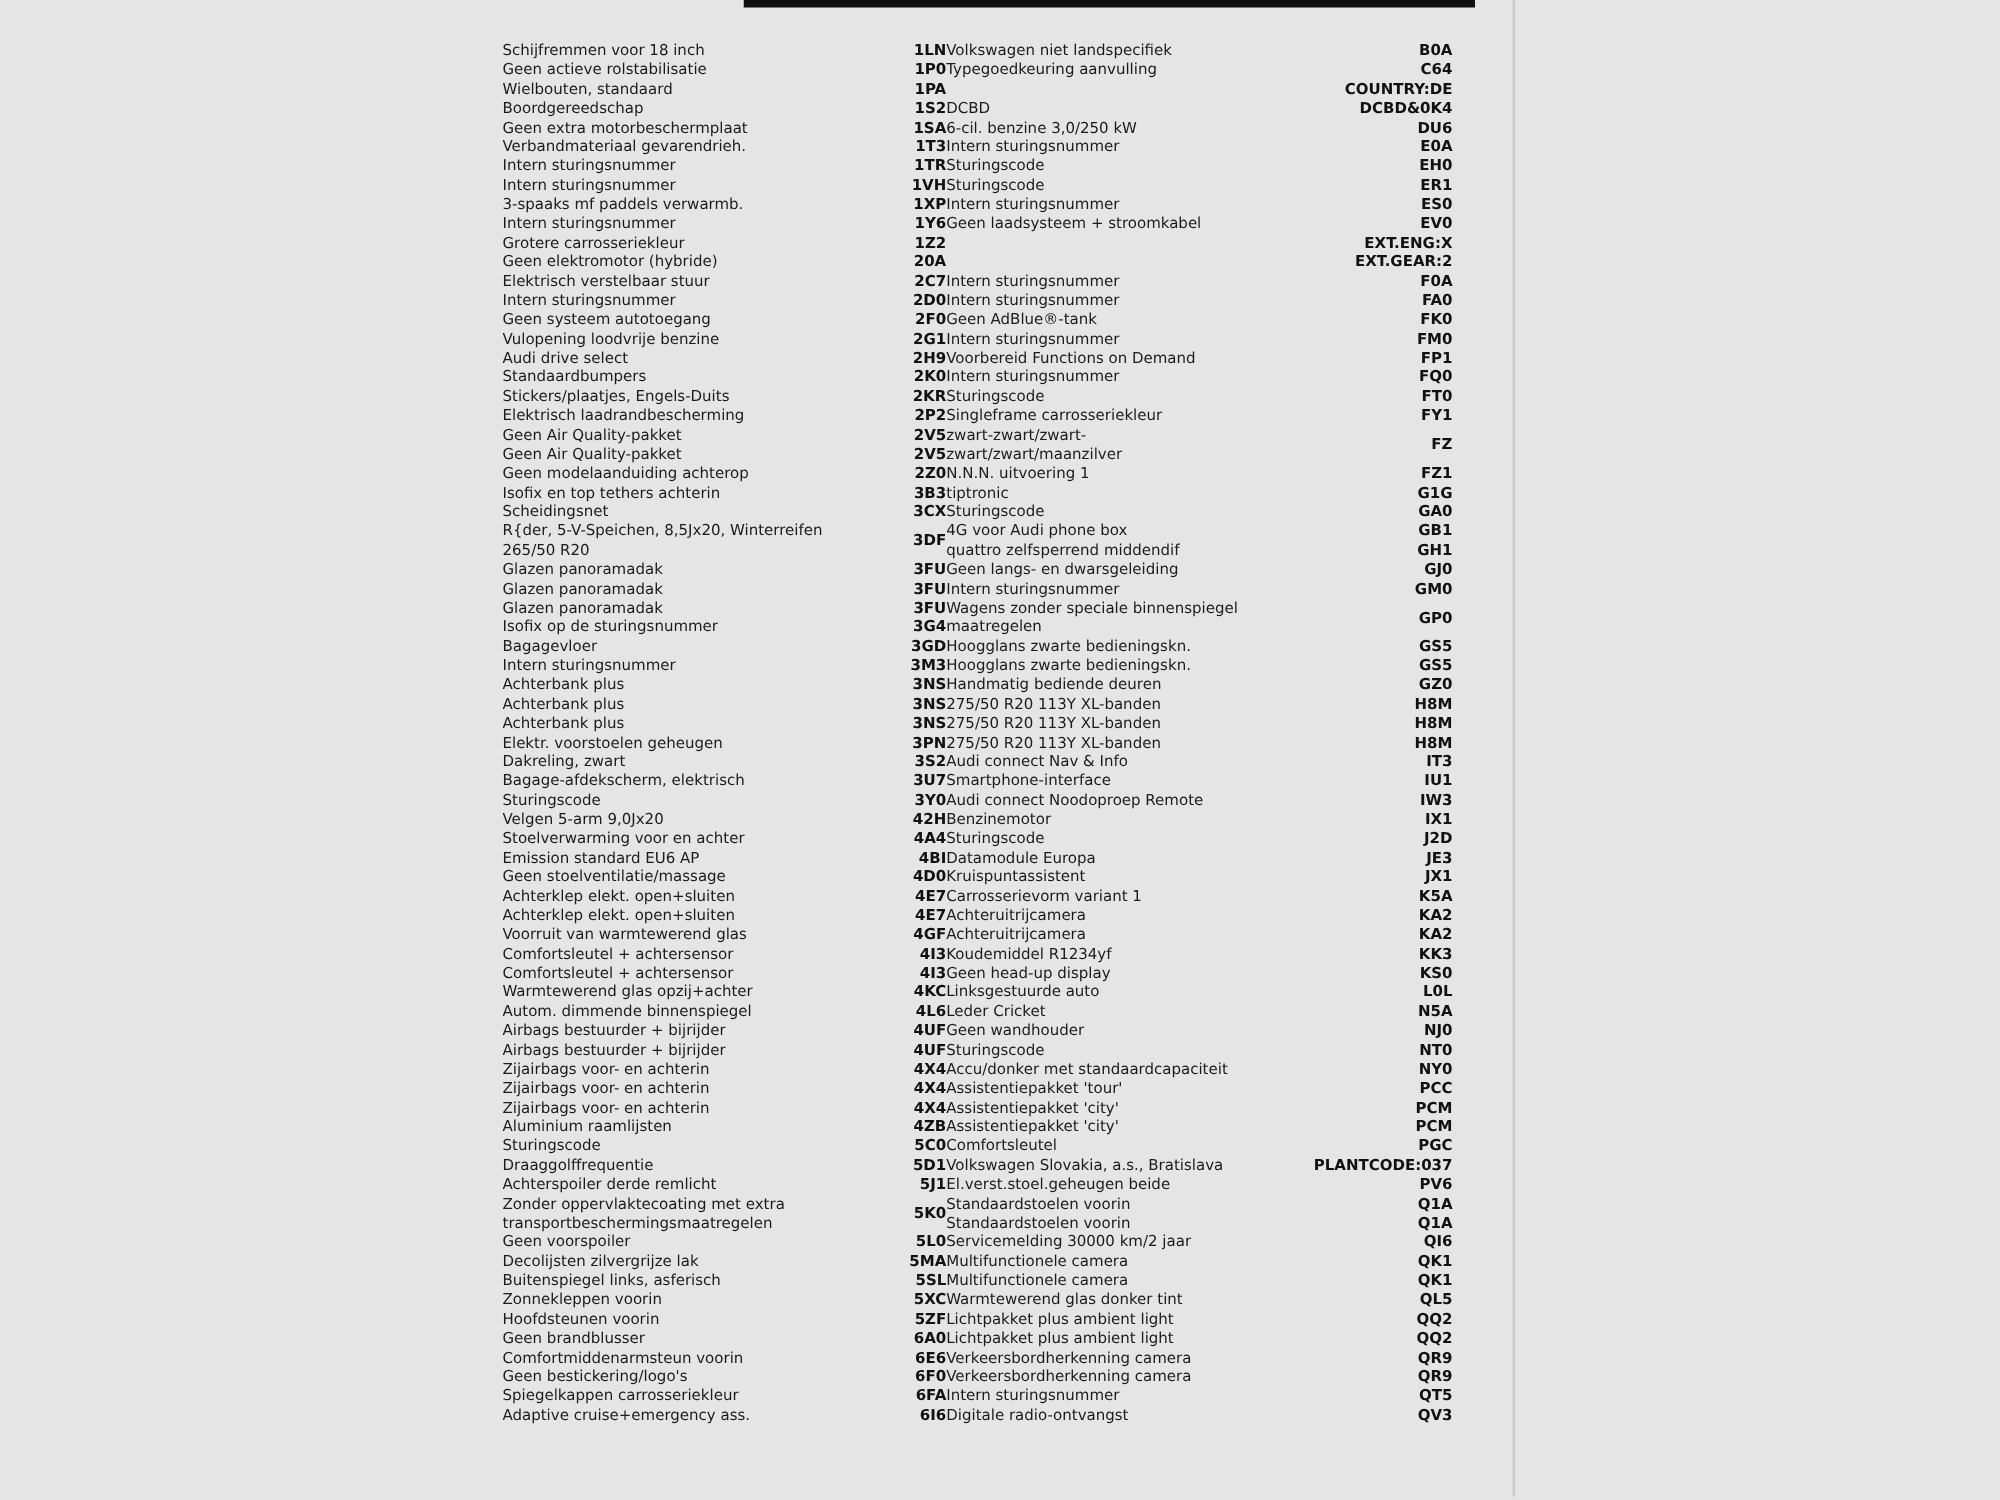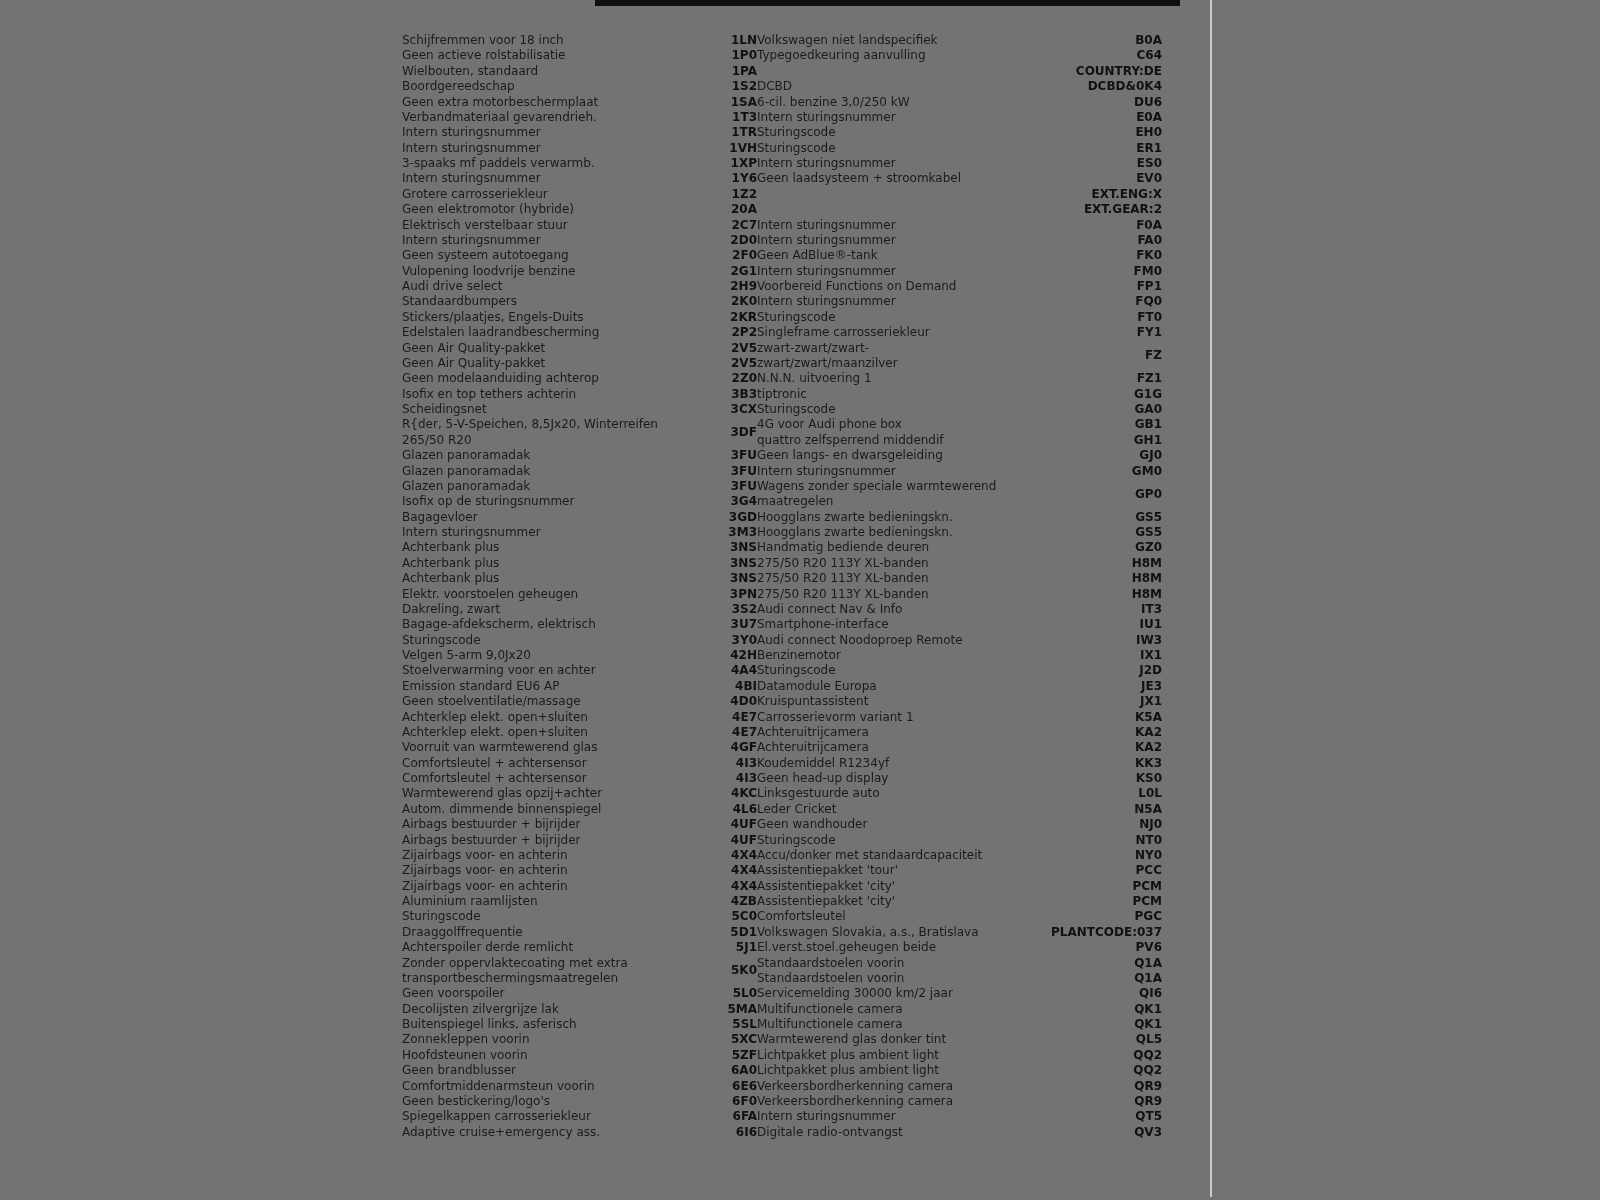--- a/index.html
+++ b/index.html
@@ -7,21 +7,21 @@
     padding: 0;
     width: 1600px;
     height: 1200px;
     background: #ffffff;
     font-family: "DejaVu Sans", "Liberation Sans", sans-serif;
     overflow: hidden;
   }
   .sheet {
     position: absolute;
     inset: 0;
-    background: #737373;
+    background: #e5e5e5;
   }
   .top-bar {
     position: absolute;
     left: 595px;
     top: 0;
     width: 585px;
     height: 6px;
     background: #0f0f0f;
   }
   .edge-line {
@@ -184,21 +184,21 @@
           <td class="desc rdesc">Intern sturingsnummer</td>
           <td class="code">FQ0</td>
         </tr>
         <tr>
           <td class="desc">Stickers/plaatjes, Engels-Duits</td>
           <td class="code">2KR</td>
           <td class="desc rdesc">Sturingscode</td>
           <td class="code">FT0</td>
         </tr>
         <tr>
-          <td class="desc">Edelstalen laadrandbescherming</td>
+          <td class="desc">Elektrisch laadrandbescherming</td>
           <td class="code">2P2</td>
           <td class="desc rdesc">Singleframe carrosseriekleur</td>
           <td class="code">FY1</td>
         </tr>
         <tr>
           <td class="desc">Geen Air Quality-pakket</td>
           <td class="code">2V5</td>
           <td class="desc rdesc">zwart-zwart/zwart-</td>
           <td class="code" rowspan="2">FZ</td>
         </tr>
@@ -244,21 +244,21 @@
         </tr>
         <tr>
           <td class="desc">Glazen panoramadak</td>
           <td class="code">3FU</td>
           <td class="desc rdesc">Intern sturingsnummer</td>
           <td class="code">GM0</td>
         </tr>
         <tr>
           <td class="desc">Glazen panoramadak</td>
           <td class="code">3FU</td>
-          <td class="desc rdesc">Wagens zonder speciale warmtewerend</td>
+          <td class="desc rdesc">Wagens zonder speciale binnenspiegel</td>
           <td class="code" rowspan="2">GP0</td>
         </tr>
         <tr>
           <td class="desc">Isofix op de sturingsnummer</td>
           <td class="code">3G4</td>
           <td class="desc rdesc">maatregelen</td>
         </tr>
         <tr>
           <td class="desc">Bagagevloer</td>
           <td class="code">3GD</td>

